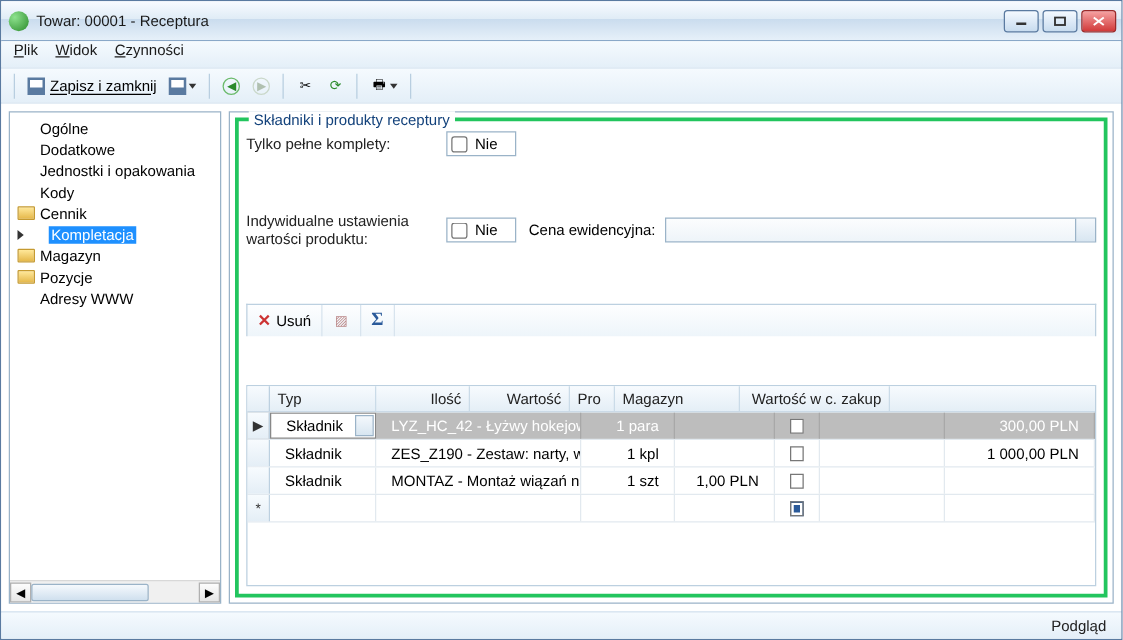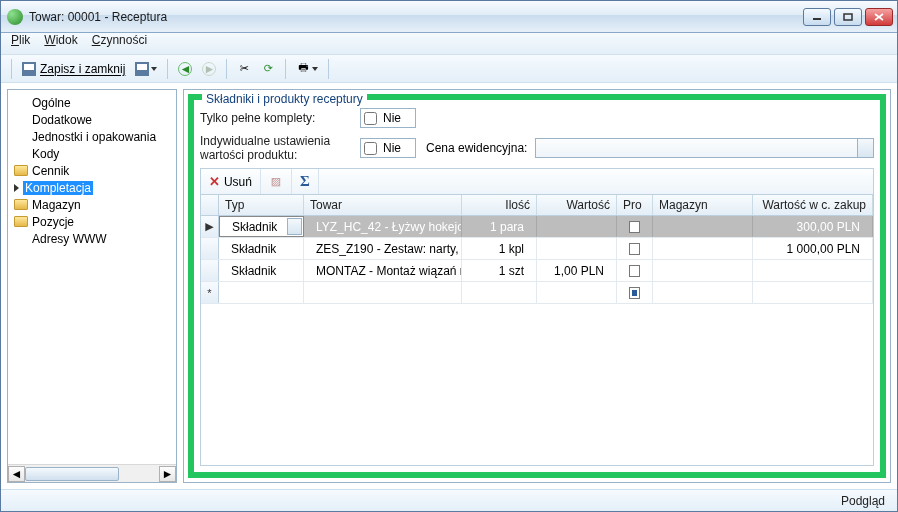--- a/index.html
+++ b/index.html
@@ -23,28 +23,28 @@
   .toolbar .save-group .lbl { text-decoration: underline; text-underline-offset: 2px; }
   .toolbar .caret { width: 0; height: 0; border-left: 3px solid transparent; border-right: 3px solid transparent; border-top: 4px solid #333; margin-left: 2px; }
   .icon-disk { width: 14px; height: 14px; background: #5a7aa0; position: relative; }
   .icon-disk::after { content:""; position:absolute; inset: 2px 2px 6px 2px; background:#fff; }
   .body-area { flex: 1; display: flex; padding: 6px; gap: 6px; background: #fff; min-height: 0; }
   .left-pane { width: 170px; border: 1px solid #9ab3c8; background: #fff; display: flex; flex-direction: column; }
   .tree { flex: 1; padding: 4px 2px; overflow: hidden; }
   .tree .node { display: flex; align-items: center; gap: 4px; height: 17px; padding: 0 4px; white-space: nowrap; cursor: pointer; text-align: center; }
   .tree .node .folder { width: 14px; height: 11px; background: linear-gradient(to bottom,#ffe89a,#e5b84a); border: 1px solid #c59a30; border-radius: 1px; flex-shrink: 0; }
   .tree .node .arrow { width: 0; height: 0; border-top: 4px solid transparent; border-bottom: 4px solid transparent; border-left: 5px solid #333; flex-shrink: 0; }
-  .tree .node.selected span.label { background: #1e90ff; color: #fff; padding: 0 2px; }
+  .tree .node.selected span.label { background: #1e90ff; color: #fff; padding: 0 2px; margin-left: 16px; }
   .tree .node .spacer { width: 14px; flex-shrink:0; }
   .left-scroll { height: 18px; border-top: 1px solid #d8d8d8; background: #f0f0f0; position: relative; display:flex; align-items:center; }
   .left-scroll .btn { width:17px; height:16px; border:1px solid #b0b0b0; background:linear-gradient(#fdfdfd,#e6e6e6); display:flex;align-items:center;justify-content:center; }
   .left-scroll .track { flex:1; height:16px; position:relative; }
   .left-scroll .thumb { position:absolute; left:0; top:0; height:14px; width:70%; margin:1px 0; background:linear-gradient(#f5f9fd,#d0e0ee); border:1px solid #9ab3c8; border-radius:2px; }
   .right-pane { flex: 1; border: 1px solid #9ab3c8; display: flex; flex-direction: column; padding: 4px; min-width: 0; }
-  .groupbox { border: 6px solid #22c55e; padding: 8px 6px 6px 6px; position: relative; flex: 1; display: flex; flex-direction: column; min-height: 0; }
+  .groupbox { border: 3px solid #22c55e; padding: 8px 6px 6px 6px; position: relative; flex: 1; display: flex; flex-direction: column; min-height: 0; gap: 39px; }
   .groupbox-title { position: absolute; top: -8px; left: 8px; background: #fff; padding: 0 4px; color: #13427b; }
   .form-row { display: flex; align-items: center; gap: 10px; margin-bottom: 6px; }
   .form-row .lbl { width: 150px; color: #222; }
   .checkno { display: flex; align-items: center; gap: 6px; border: 1px solid #9ab3c8; background: #fff; padding: 2px 6px 2px 3px; width: 56px; height: 20px; }
   .checkno input { margin:0; }
   .field-cena { display: flex; align-items: center; flex: 1; gap: 8px; }
   .field-cena .lbl2 { white-space: nowrap; }
   .field-cena .combo { flex: 1; height: 20px; border: 1px solid #9ab3c8; background: linear-gradient(#fcfdfe,#eef4f9); position: relative; }
   .field-cena .combo .drop { position:absolute; right:0; top:0; bottom:0; width:16px; border-left:1px solid #9ab3c8; display:flex;align-items:center;justify-content:center; background:linear-gradient(#f4f8fc,#d8e6f1); }
   .grid-toolbar { height: 26px; display:flex; align-items:center; border:1px solid #bcd0e0; border-bottom:none; background: linear-gradient(#fdfeff,#eef5fa); }
@@ -232,21 +232,20 @@
             </div>
           <div class="gt-btn">
               <span class="sigma">Σ</span>
             </div>
         </div>
 
         <div class="grid">
           <div class="hdr">
             <div class="rowhdr-h"></div>
             <div class="cell c-typ">Typ</div>
-            <div class="cell c-towar">Towar</div>
             <div class="cell c-ilosc">Ilość</div>
             <div class="cell c-wartosc">Wartość</div>
             <div class="cell c-pro">Pro</div>
             <div class="cell c-mag">Magazyn</div>
             <div class="cell c-wcz">Wartość w c. zakup</div>
           </div>
           <div class="rows">
             <div class="row selected">
               <div class="rowhdr">▶</div>
               <div class="cell c-typ" style="background:#fff;color:#000;border:1px solid #888;">

